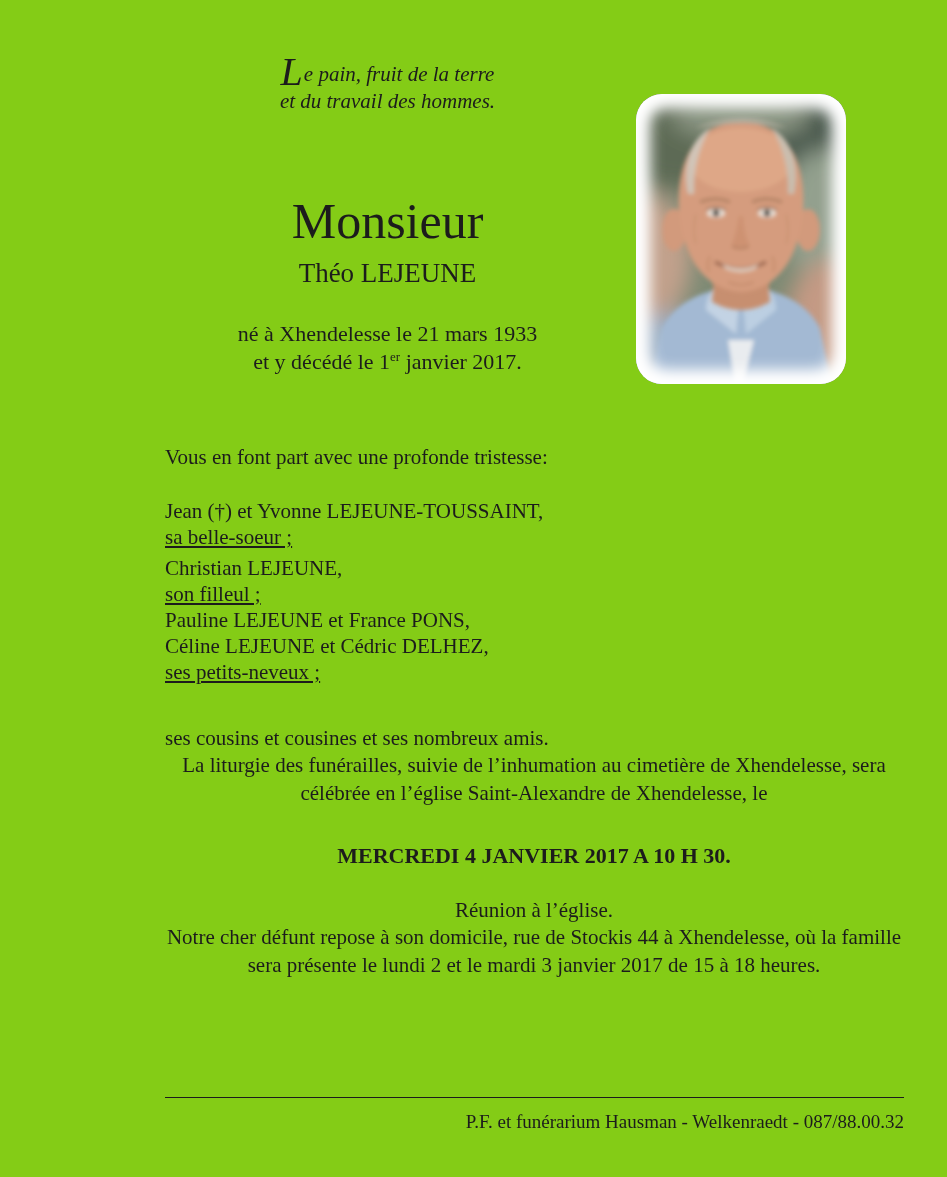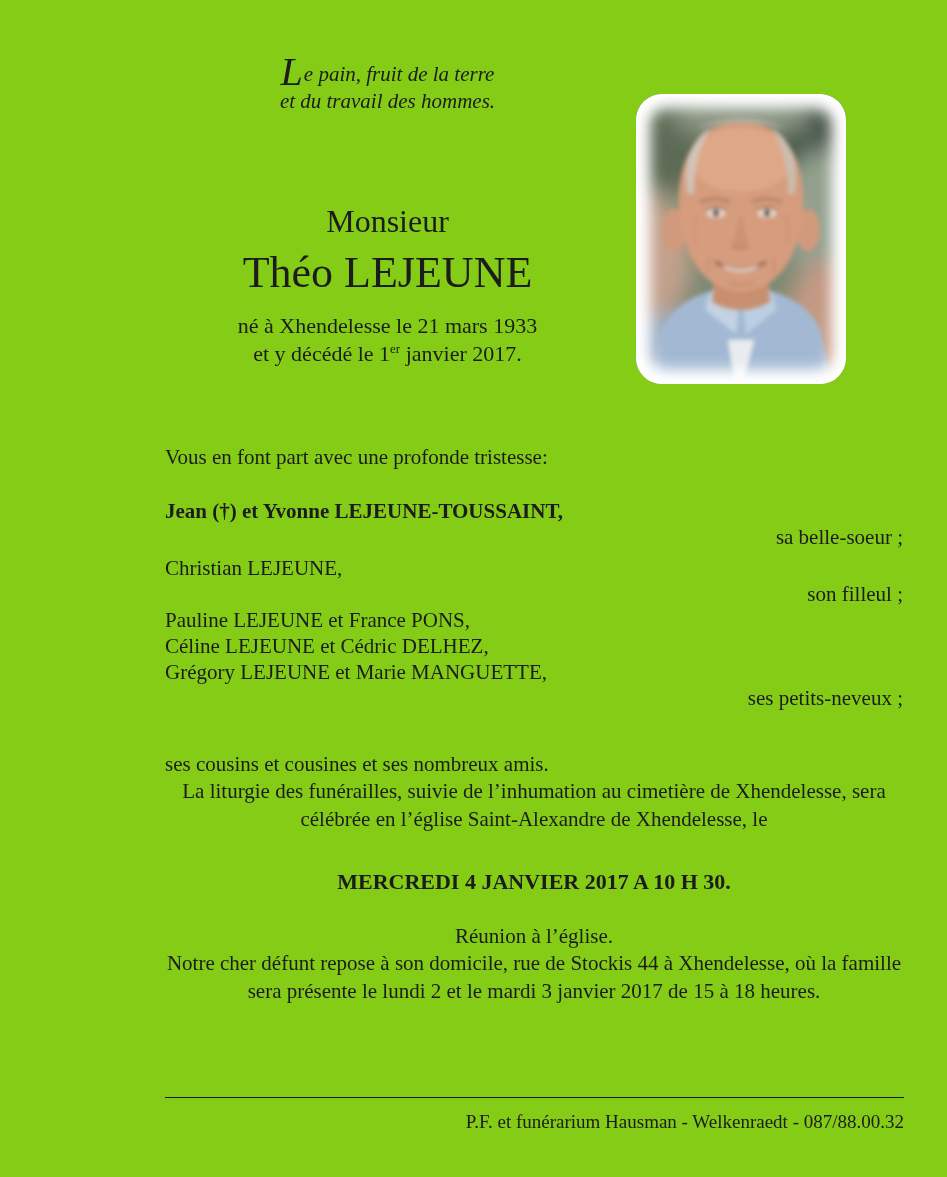--- a/index.html
+++ b/index.html
@@ -28,33 +28,33 @@
   .photo-wrap svg{display:block;width:100%;height:100%;}
   .photo-feather{
     position:absolute;inset:0;border-radius:26px;
     box-shadow:inset 0 0 16px 12px #ffffff;
     pointer-events:none;
   }
   
   .title-block{
     position:absolute;left:165px;top:196px;width:445px;text-align:center;
   }
-  .title-line1{font-size:32px;line-height:50px;}
-  .title-line2{font-size:44px;line-height:54px;}
-  .dates{font-size:22px;line-height:28px;margin-top:12px;}
+  .title-line1{font-size:50px;line-height:50px;}
+  .title-line2{font-size:27px;line-height:54px;}
+  .dates{font-size:22px;line-height:28px;margin-top:20px;}
   .dates sup{font-size:13px;vertical-align:super;line-height:0;}
   
   .content{
     position:absolute;left:165px;top:444px;width:738px;
     font-size:21px;line-height:26px;
   }
   .intro{margin:0;}
   .name-line{margin:0;text-align:left;}
-  .relation-line{margin:0;text-align:right;}
-  .mt-28{margin-top:28px;font-weight:bold;}
+  .relation-line{margin:0;text-decoration:underline;}
+  .mt-28{margin-top:28px;}
   .mt-24{margin-top:40px;}
   .mt-38{margin-top:38px;}
   .mt-5{margin-top:5px;}
   .para{margin:0;line-height:28px;text-align:center;}
   .date-line{
     margin:36px 0 0 0;text-align:center;font-weight:bold;font-size:22px;line-height:26px;
   }
   .meeting-line{margin:28px 0 0 0;text-align:center;}
   
   .footer-rule{
@@ -161,21 +161,20 @@
     <p class="intro">Vous en font part avec une profonde tristesse:</p>
 
     <p class="name-line mt-28">Jean (†) et Yvonne LEJEUNE-TOUSSAINT,</p>
     <p class="relation-line">sa belle-soeur ;</p>
 
     <p class="name-line mt-5">Christian LEJEUNE,</p>
     <p class="relation-line">son filleul ;</p>
 
     <p class="name-line">Pauline LEJEUNE et France PONS,</p>
     <p class="name-line">Céline LEJEUNE et Cédric DELHEZ,</p>
-    <p class="name-line">Grégory LEJEUNE et Marie MANGUETTE,</p>
     <p class="relation-line">ses petits-neveux ;</p>
 
     <p class="name-line mt-24">ses cousins et cousines et ses nombreux amis.</p>
 
     <p class="para mt-38">La liturgie des funérailles, suivie de l’inhumation au cimetière de Xhendelesse, sera célébrée en l’église Saint-Alexandre de Xhendelesse, le</p>
 
     <p class="date-line">MERCREDI 4 JANVIER 2017 A 10 H 30.</p>
 
     <p class="meeting-line">Réunion à l’église.</p>
 

